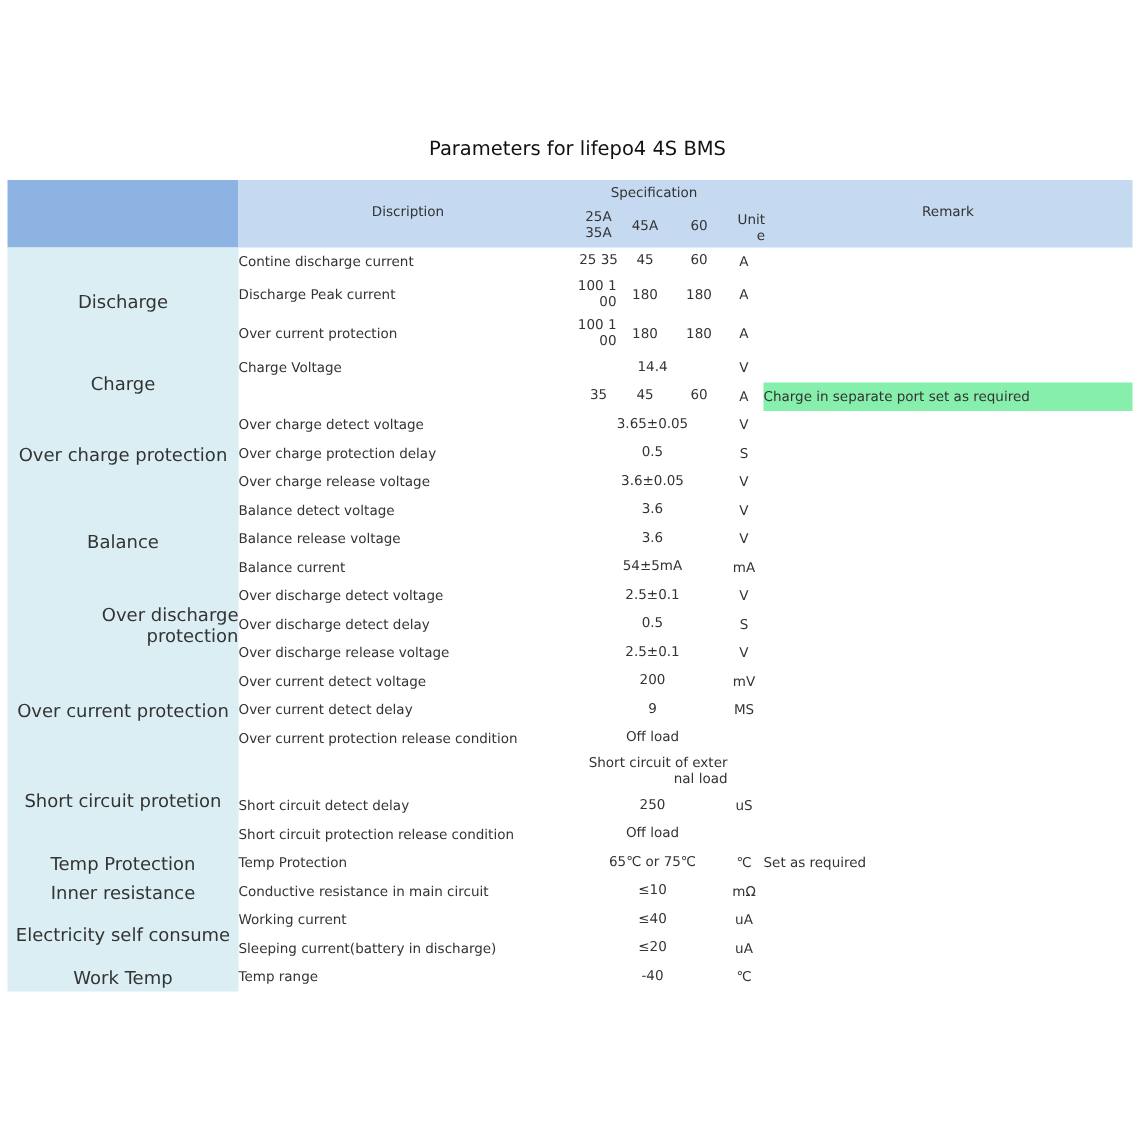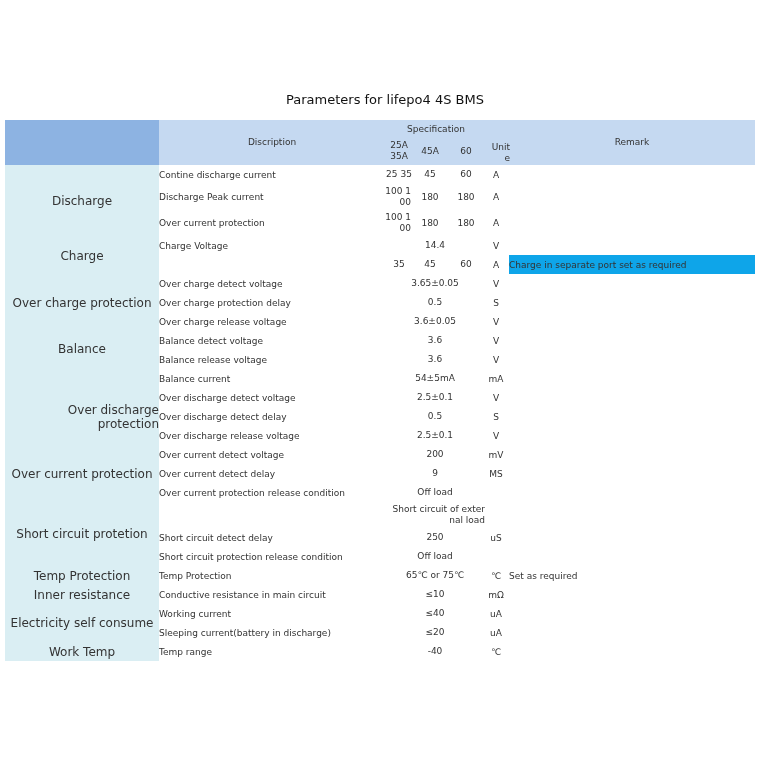--- a/index.html
+++ b/index.html
@@ -17,21 +17,21 @@
   .cell { position: absolute; top: 0; height: 100%; display: flex; align-items: center; }
   .desc { left: 0; width: 228px; justify-content: flex-start; }
   .v { justify-content: center; text-align: right; line-height: 11px; }
   .v1 { left: 226px; width: 28px; }
   .v2 { left: 257px; width: 28px; }
   .v3 { left: 293px; width: 28px; }
   .vm { left: 228px; width: 96px; }
   .unit { left: 325px; width: 24px; justify-content: center; }
   .remark { left: 350px; width: 246px; justify-content: flex-start; padding-left: 0; }
   .remark span { padding-left: 0; }
-  .hl { background: #0ea5e9; }
+  .hl { background: #86efac; }
 </style>
 </head>
 <body>
 
 <div class="title">Parameters for lifepo4 4S BMS</div>
 
 <div class="hdr-left"></div>
 <div class="hdr-main">
   <div class="hdr-text" style="left:0;width:226px;top:17px;">Discription</div>
   <div class="hdr-text" style="left:232px;width:90px;top:4px;">Specification</div>
@@ -39,21 +39,21 @@
   <div class="hdr-text" style="left:257px;width:28px;top:26px;">45A</div>
   <div class="hdr-text" style="left:293px;width:28px;top:26px;">60</div>
   <div class="hdr-text" style="left:325px;width:26px;top:22px;text-align:right;">Unit e</div>
   <div class="hdr-text" style="left:350px;width:246px;top:17px;">Remark</div>
 </div>
 
 <div class="cat-bg"></div>
 <div class="cat" style="top:165px;height:72px;">Discharge</div>
 <div class="cat" style="top:237px;height:37px;">Charge</div>
 <div class="cat" style="top:274px;height:57px;">Over charge protection</div>
-<div class="cat" style="top:320px;height:57px;">Balance</div>
+<div class="cat" style="top:332px;height:57px;">Balance</div>
 <div class="cat" style="top:388px;height:57px;">Over discharge protection</div>
 <div class="cat" style="top:445px;height:57px;">Over current protection</div>
 <div class="cat" style="top:502px;height:64px;">Short circuit protetion</div>
 <div class="cat" style="top:566px;height:19px;">Temp Protection</div>
 <div class="cat" style="top:585px;height:19px;">Inner resistance</div>
 <div class="cat" style="top:604px;height:38px;">Electricity self consume</div>
 <div class="cat" style="top:642px;height:19px;">Work Temp</div>
 
 <div class="row" style="top:165px;height:19px;">
   <div class="cell desc">Contine discharge current</div>

